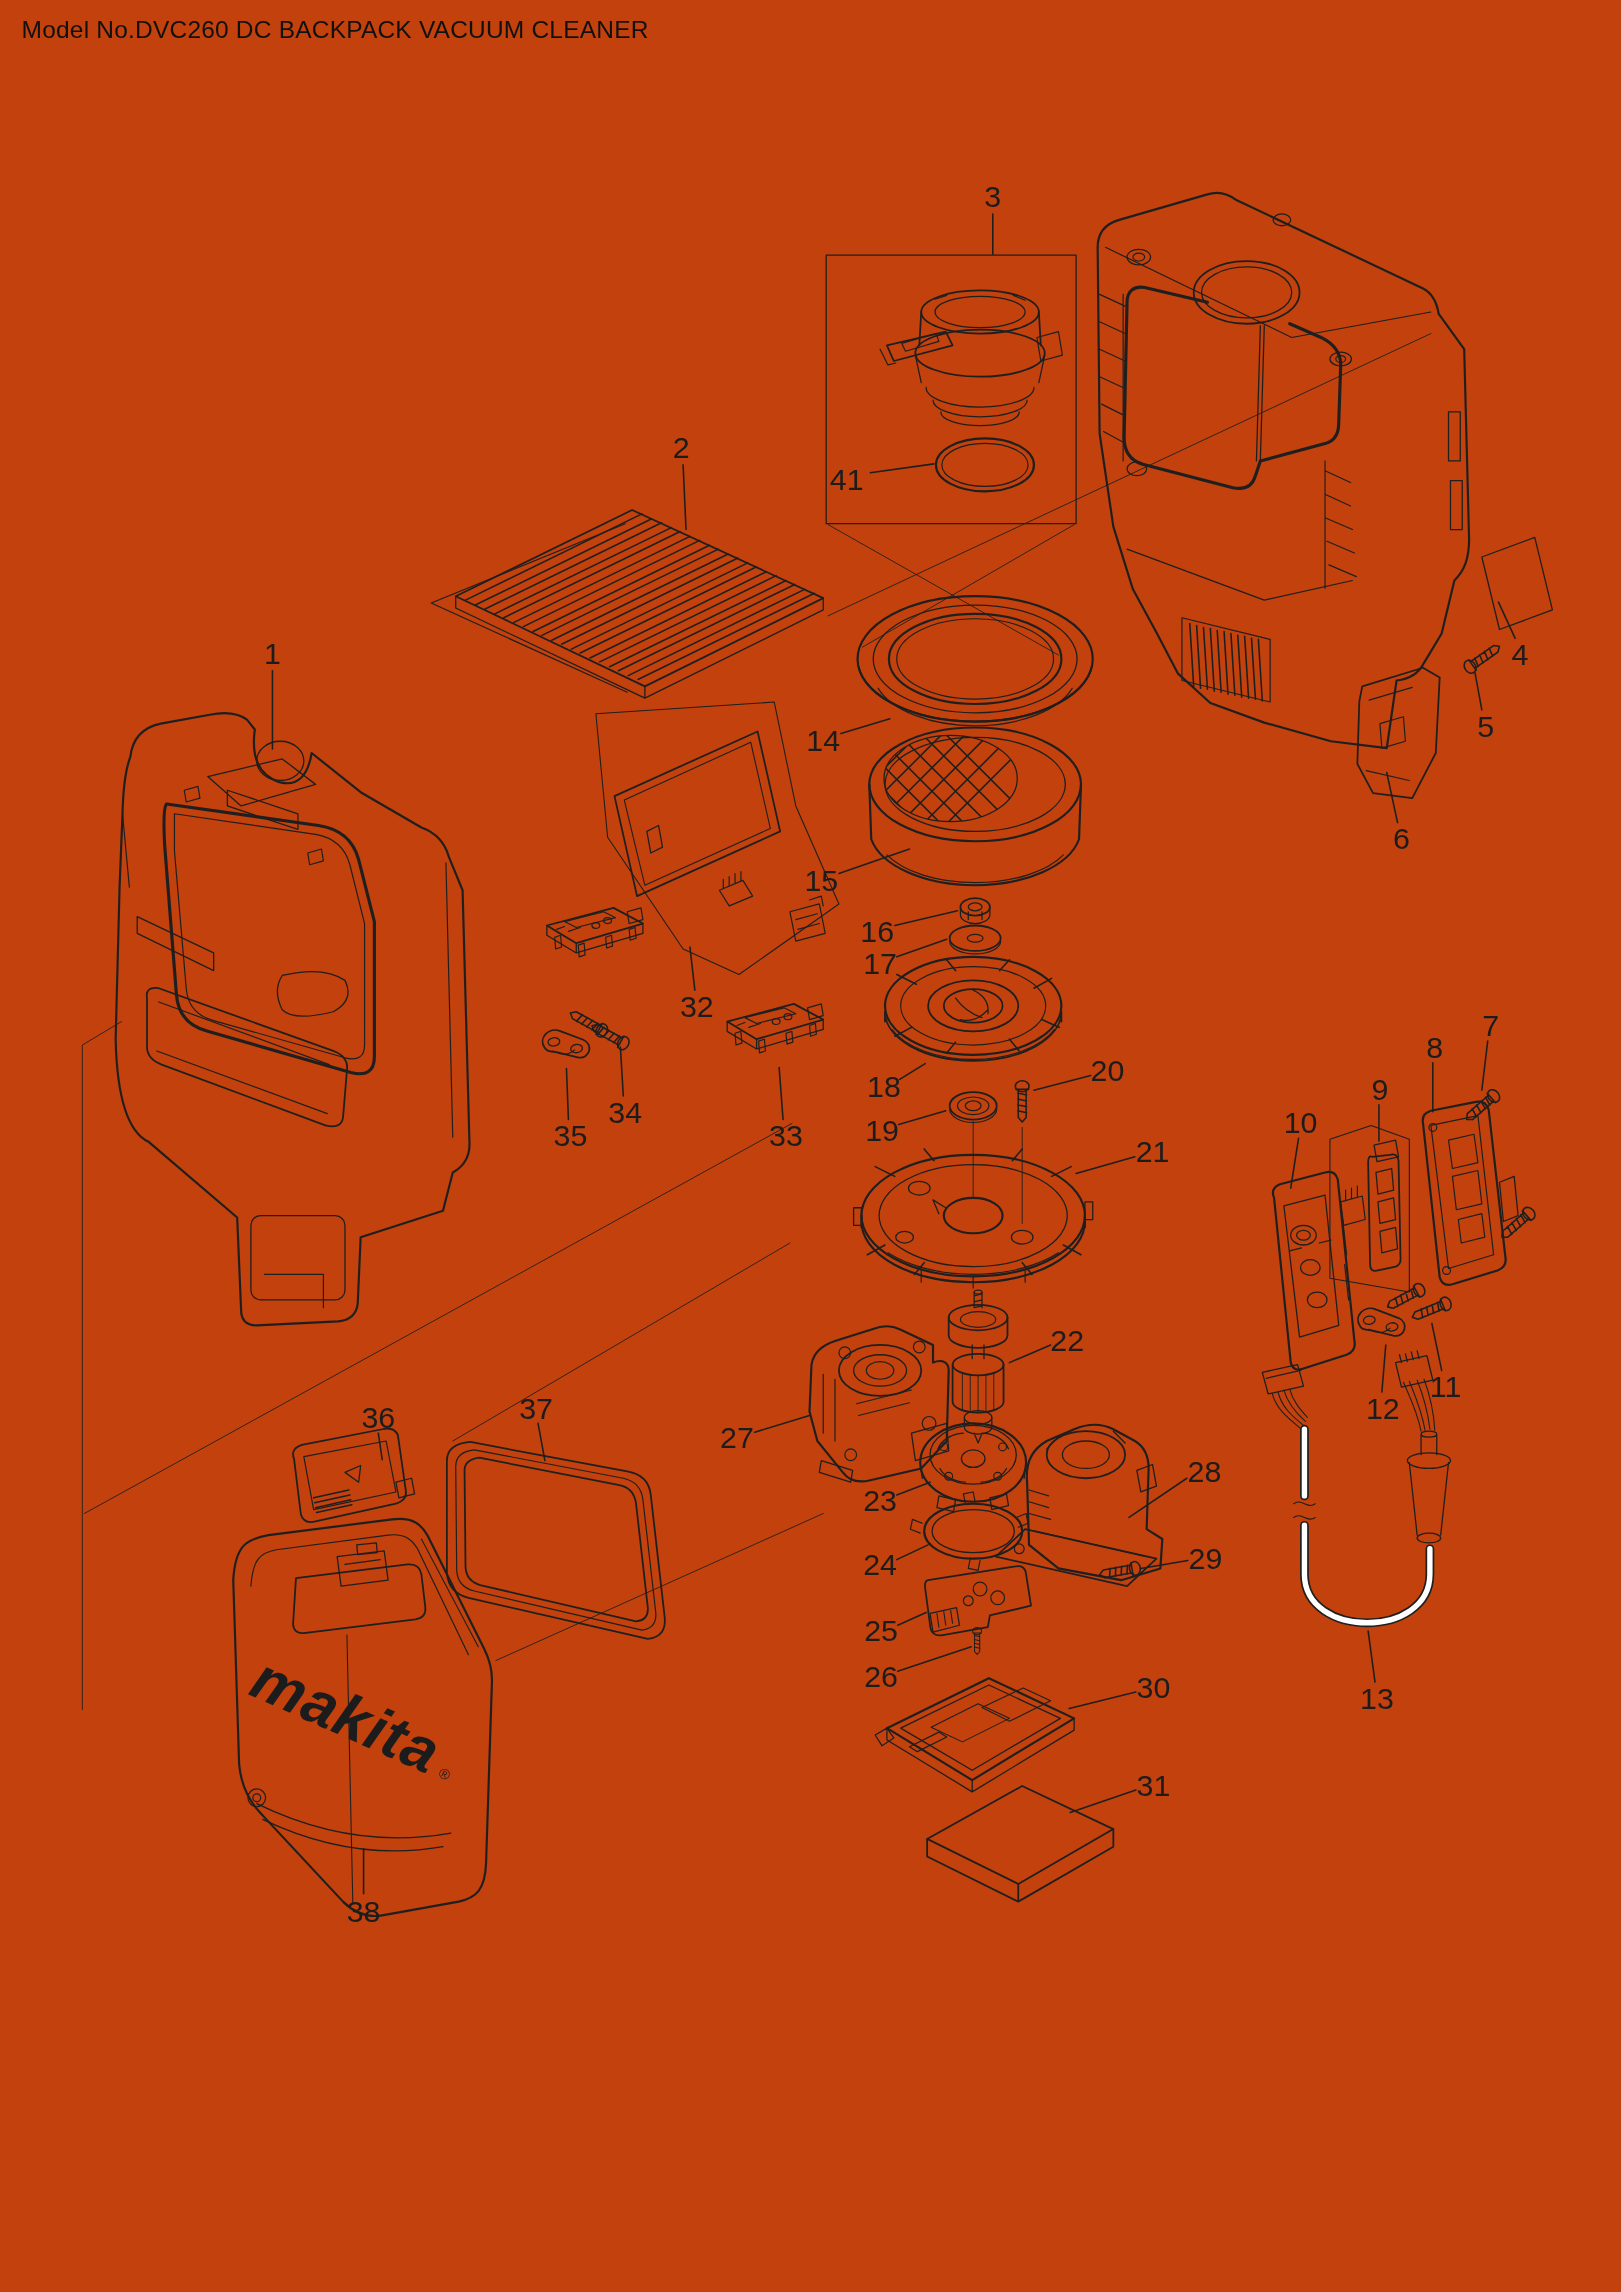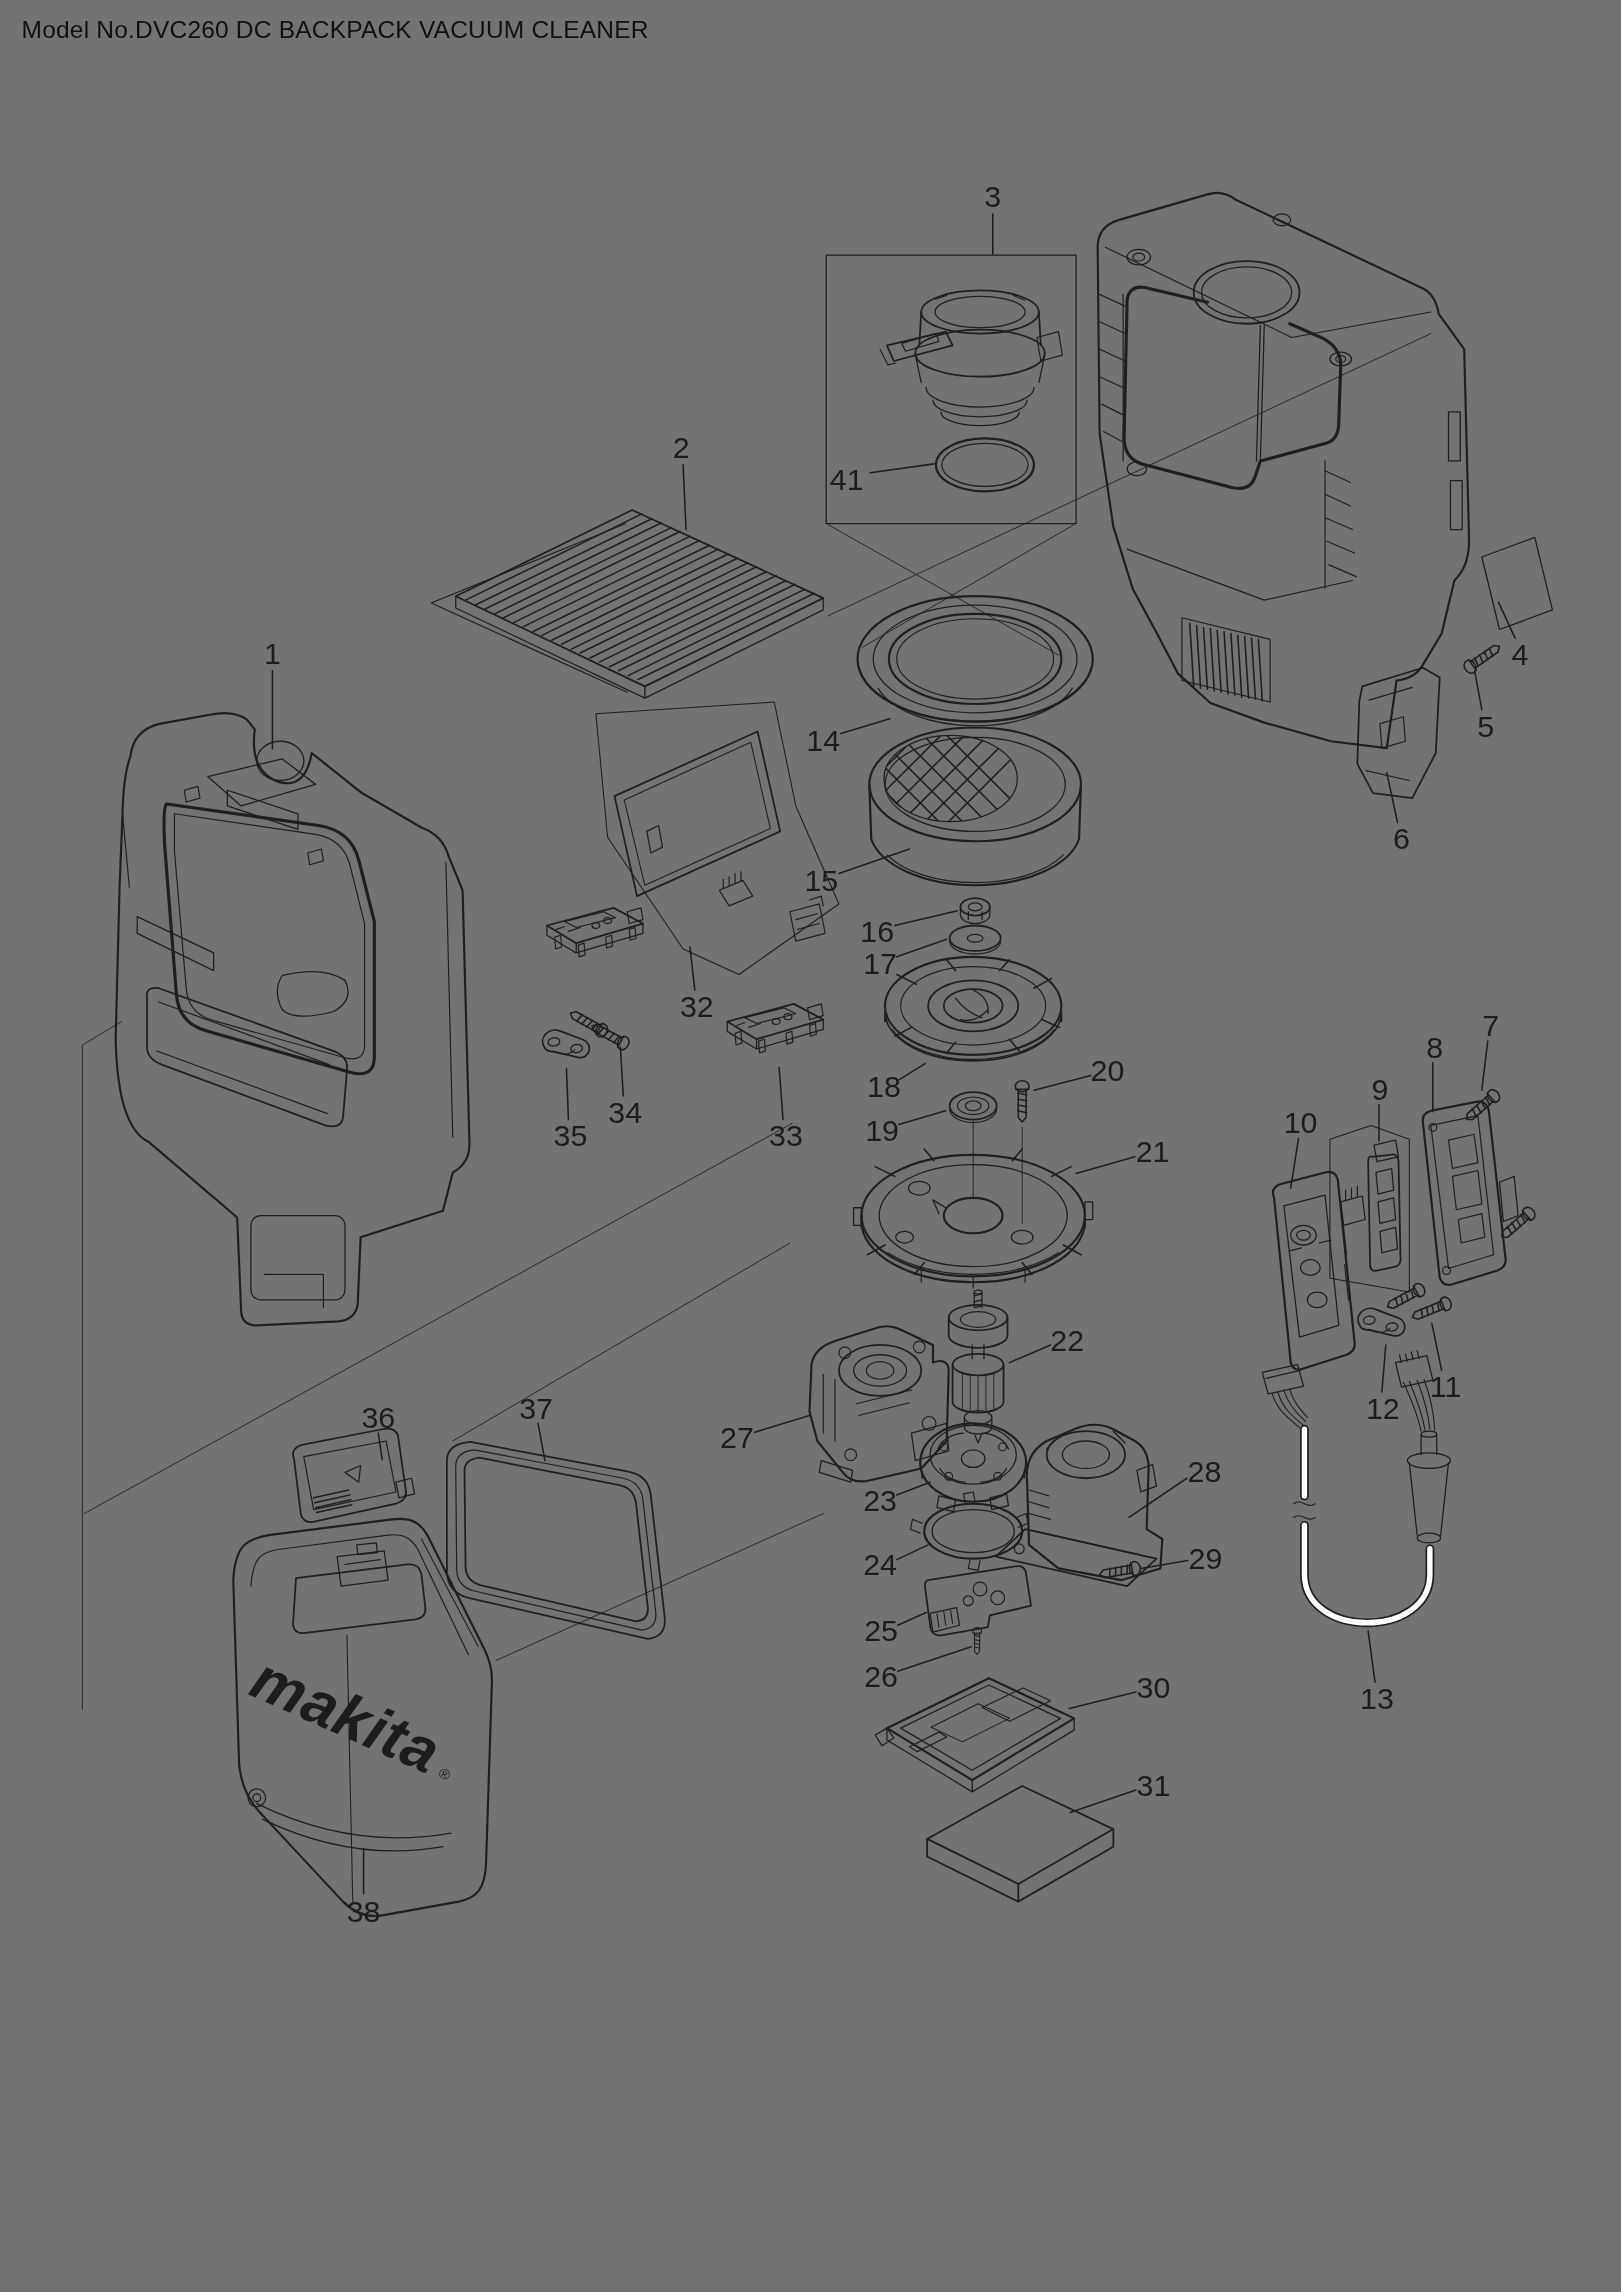--- a/index.html
+++ b/index.html
@@ -1,16 +1,16 @@
 <!DOCTYPE html>
 <html><head>
 <meta charset="utf-8">
 <style>
   html,body{margin:0;padding:0;background:#ffffff;}
-  #page{position:relative;width:1621px;height:2293px;background:#737373;overflow:hidden;
+  #page{position:relative;width:1621px;height:2293px;background:#c2410c;overflow:hidden;
         font-family:"Liberation Sans",sans-serif;text-align:right;}
   #title{position:absolute;left:21.6px;top:15.7px;font-size:24.5px;color:#111;letter-spacing:0.2px;}
   svg{position:absolute;left:0;top:0;}
   .art path,.art line,.art ellipse,.art circle,.art rect,.art polyline{
       fill:none;stroke:#1f1f1f;stroke-width:1.6;stroke-linecap:round;stroke-linejoin:round;}
   .s09{stroke-width:0.9!important}.s1{stroke-width:1.1!important}.s12{stroke-width:1.2!important}
   .s13{stroke-width:1.3!important}.s18{stroke-width:1.8!important}.s2{stroke-width:2.2!important}
   .s3{stroke-width:3.2!important}
   .guide{stroke:#444;stroke-width:0.9!important}
   .leader{stroke:#333;stroke-width:1.1;fill:none}

